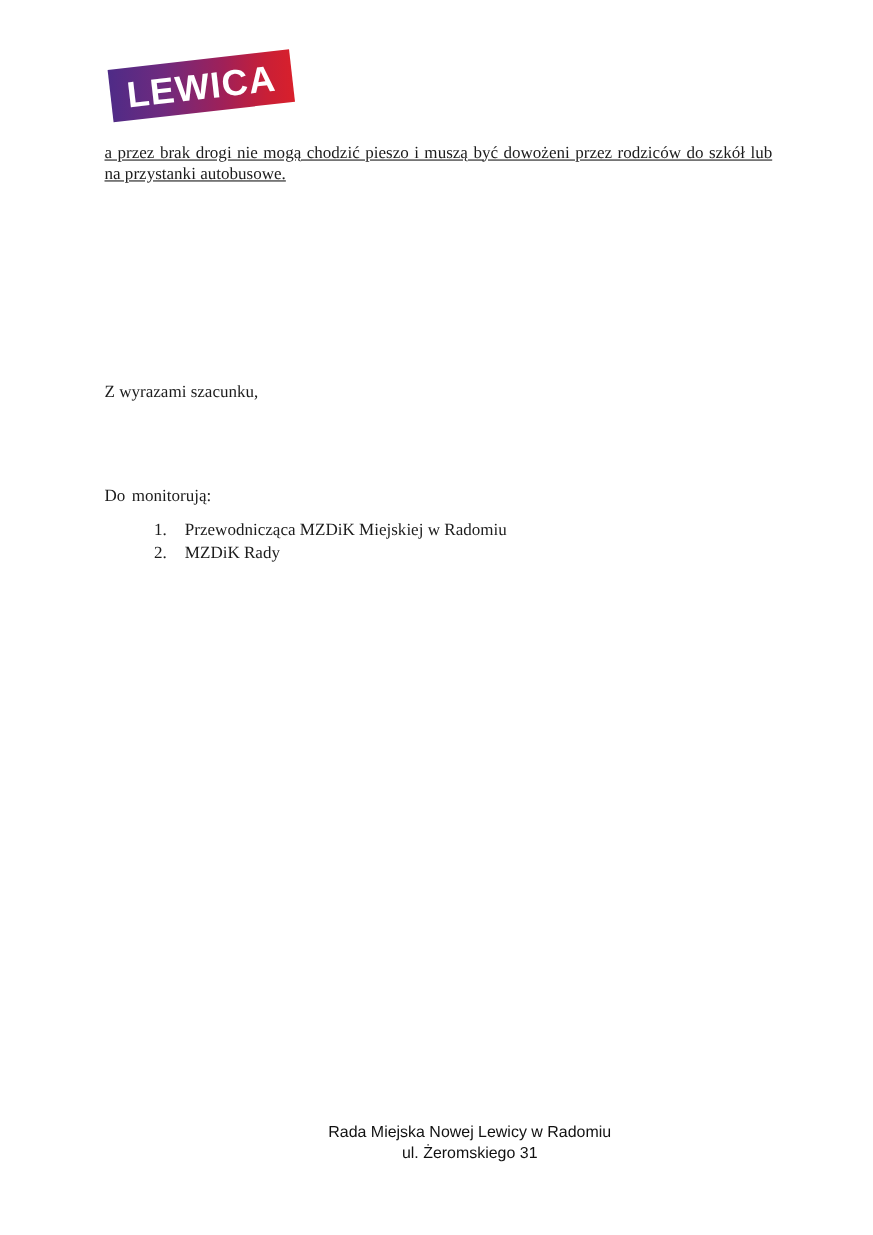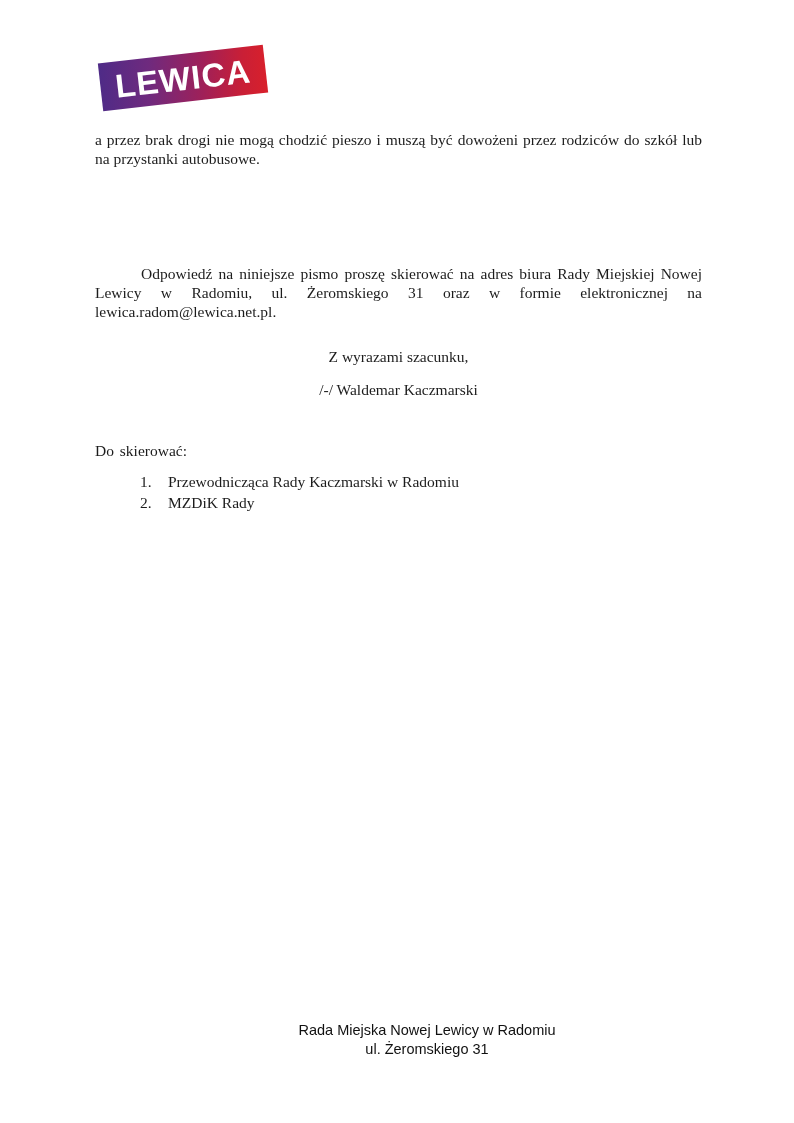--- a/index.html
+++ b/index.html
@@ -40,33 +40,34 @@
     user-select: none;
   }
   
   .para {
     position: absolute;
     left: 95px;
     width: 607px;
     font-size: 15.5px;
     line-height: 19.2px;
     text-align: justify;
+    text-decoration: underline;
   }
   .para.indent { text-indent: 46px; }
   #para1 { top: 114px; }
   #para2 { top: 195px; }
   #para3 { top: 248px; }
   
   .sig-line {
     position: absolute;
     left: 95px;
     width: 607px;
     font-size: 15.5px;
     line-height: 19px;
-    text-align: center;
+    text-align: left;
   }
   #closing { top: 347px; }
   #sig-name { top: 380px; }
   
   .cc-heading {
     position: absolute;
     left: 95px;
     top: 442px;
     font-size: 15.5px;
     word-spacing: 2px;
@@ -102,32 +103,30 @@
 
 <div class="page">
 
   <div class="logo-box">
     <span class="logo-text">LEWICA</span>
   </div>
 
   <p class="para" id="para1">a przez  brak drogi nie mogą  chodzić pieszo i muszą  być dowożeni przez rodziców do szkół lub na przystanki autobusowe.</p>
 
 
-  <p class="para indent" id="para3">Odpowiedź na niniejsze pismo proszę skierować na adres biura Rady Miejskiej Nowej Lewicy w Radomiu, ul. Żeromskiego 31 oraz w formie elektronicznej na lewica.radom@lewica.net.pl.</p>
 
   <div class="sig-line" id="closing">Z wyrazami szacunku,</div>
 
-  <div class="sig-line" id="sig-name">/-/ Waldemar Kaczmarski</div>
 
-  <div class="cc-heading">Do skierować:</div>
+  <div class="cc-heading">Do monitorują:</div>
 
   <div class="cc-list">
     <div class="cc-item">
       <span class="cc-num">1.</span>
-      <span>Przewodnicząca Rady  Kaczmarski w  Radomiu</span>
+      <span>Przewodnicząca MZDiK  Miejskiej w  Radomiu</span>
     </div>
     <div class="cc-item">
       <span class="cc-num">2.</span>
       <span>MZDiK  Rady</span>
     </div>
   </div>
 
   <div class="footer">
     <div>Rada Miejska Nowej Lewicy w Radomiu</div>
     <div>ul. Żeromskiego 31</div>

